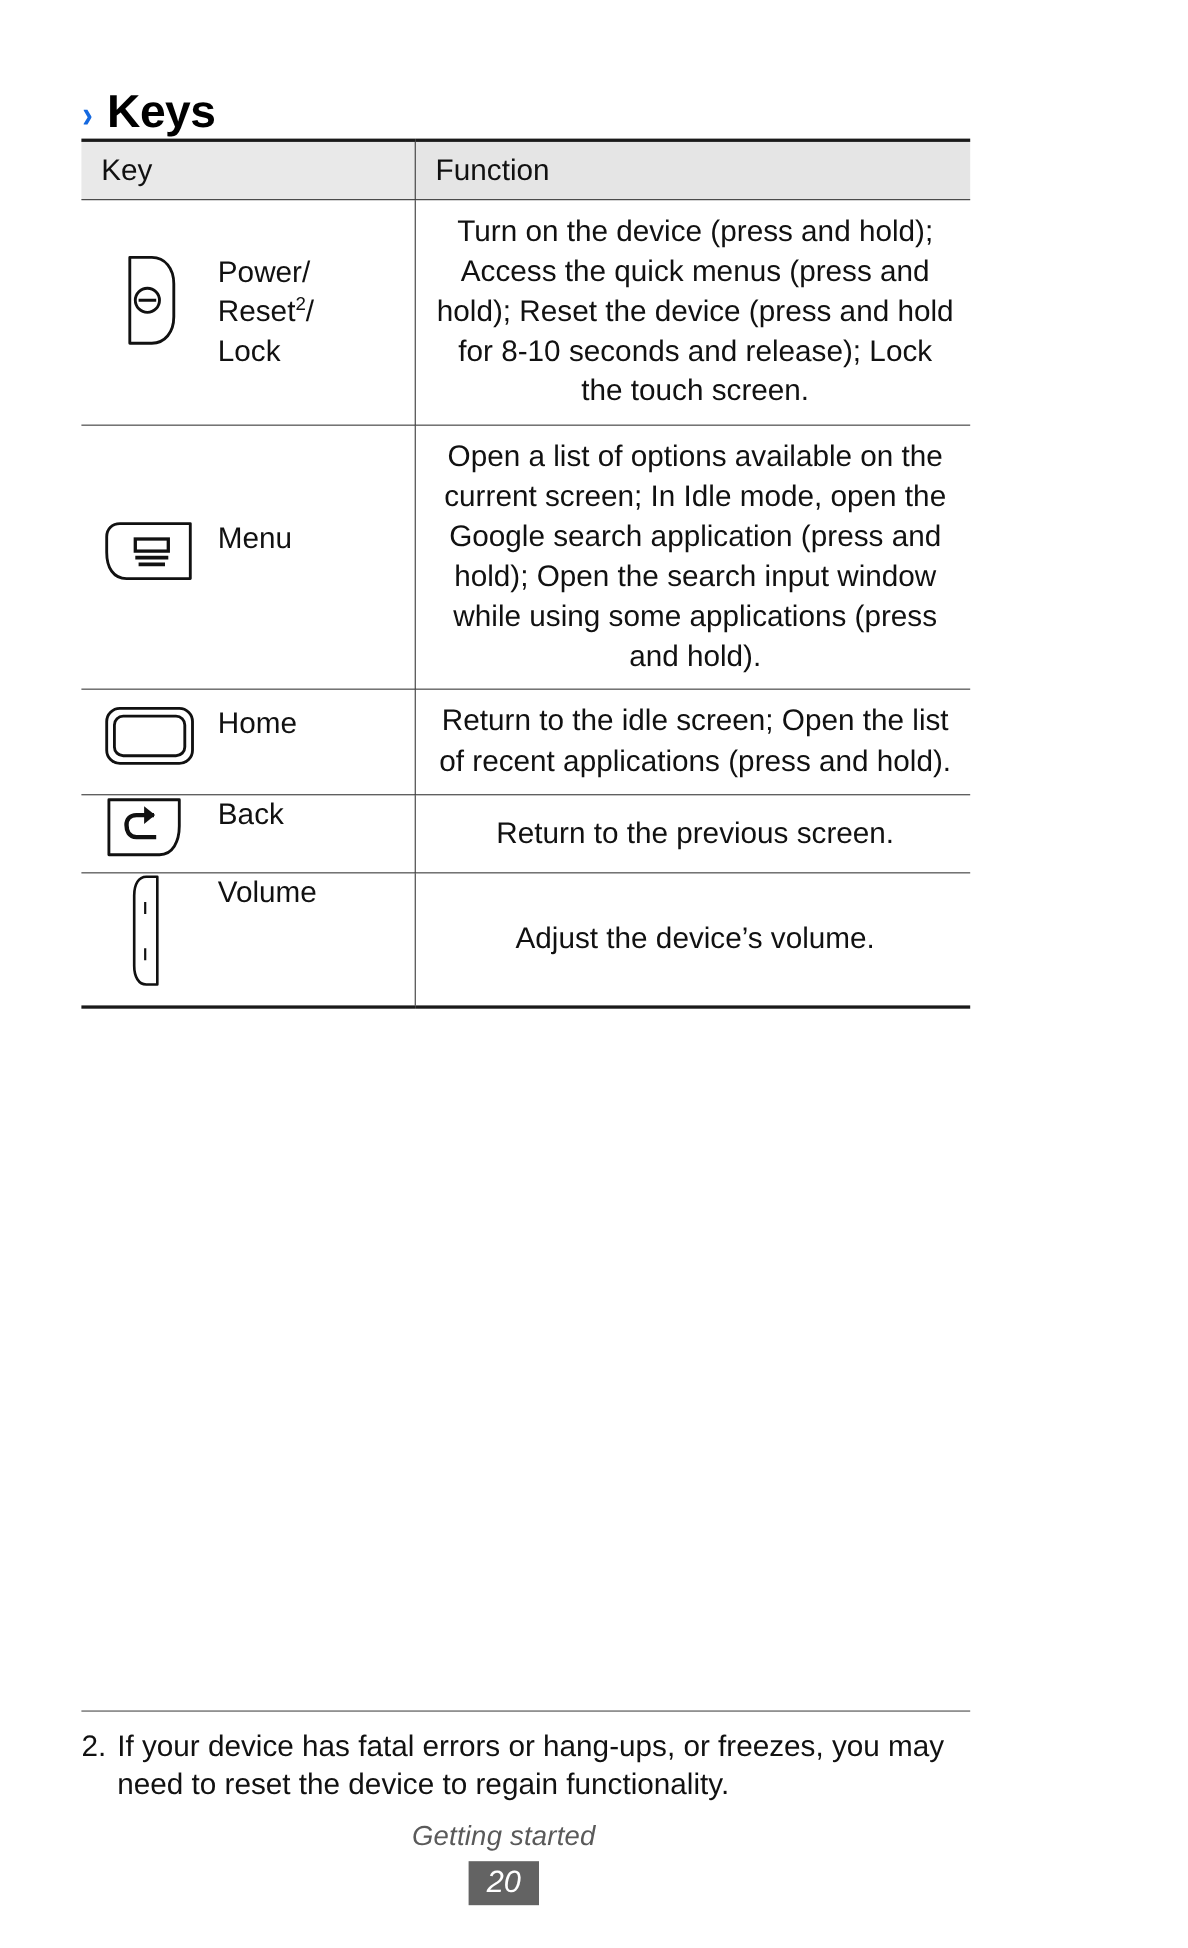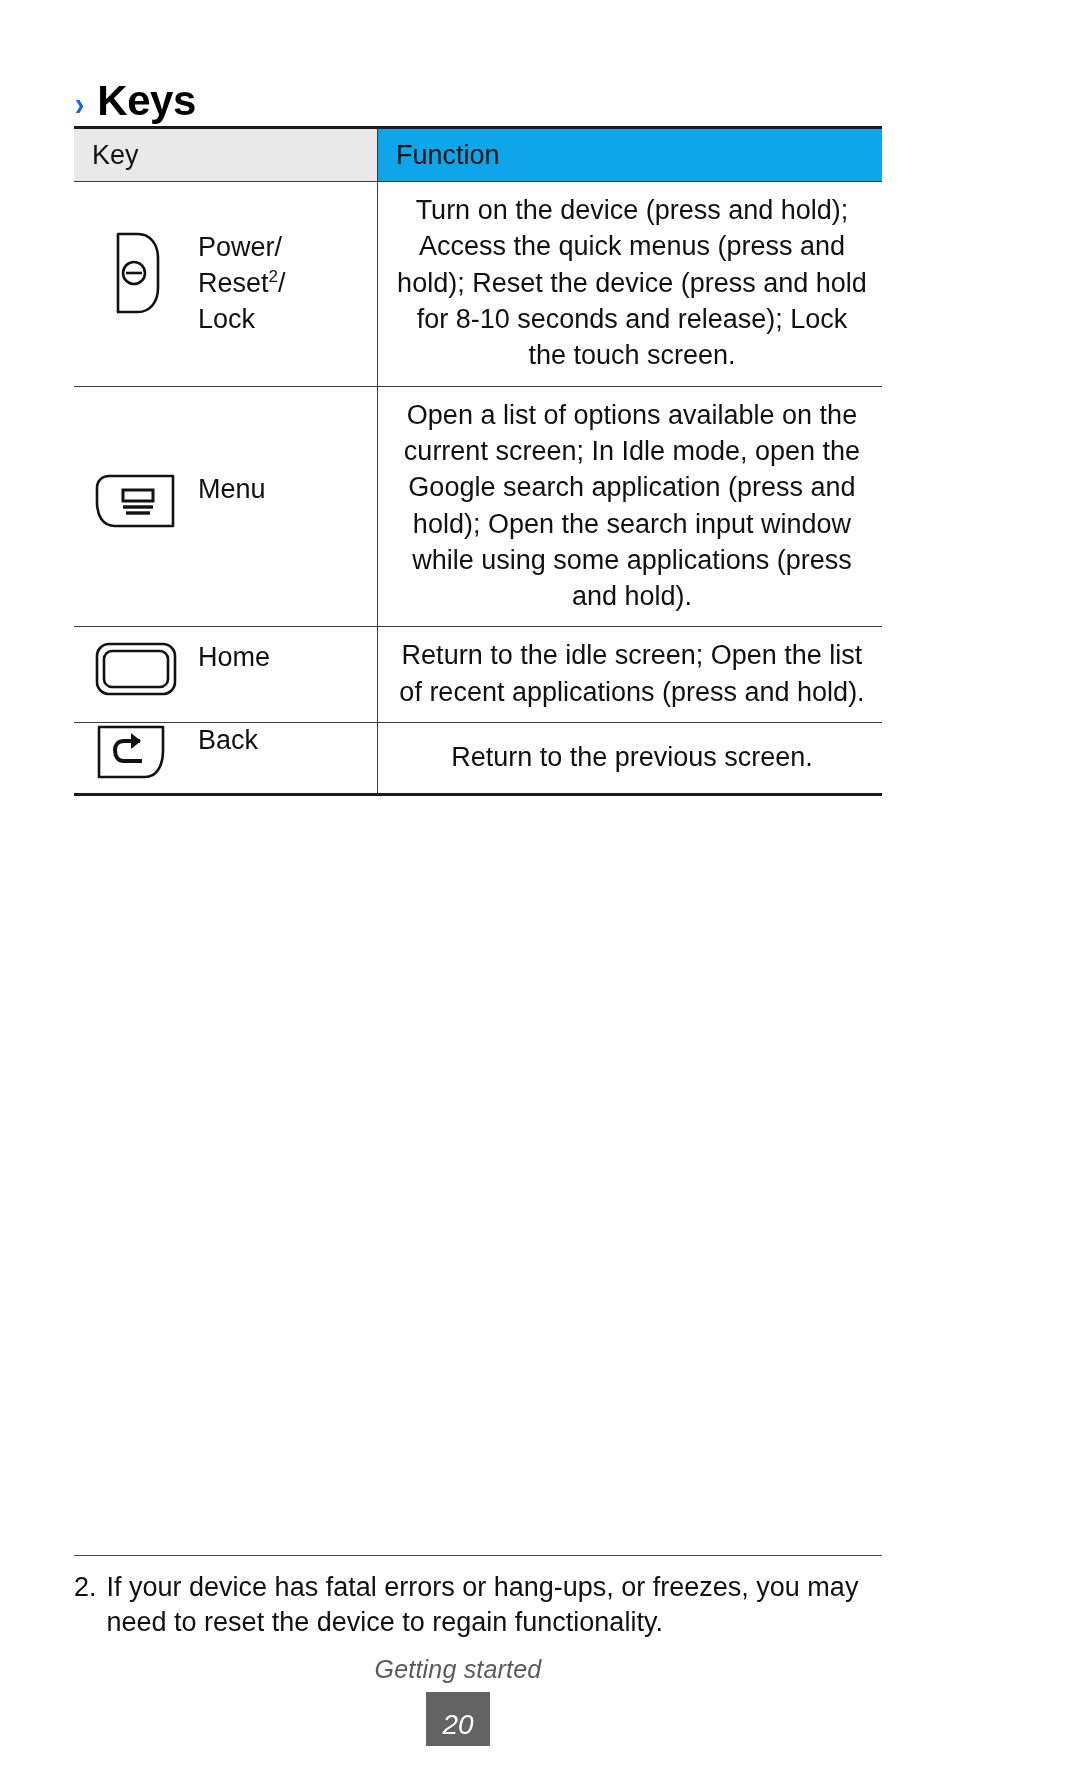--- a/index.html
+++ b/index.html
@@ -71,21 +71,21 @@
     text-align: left;
     color: #111;
   }
   .hdr-key {
     background: #e9e9e9;
     padding-left: 18px !important;
     width: 285px;
     border-right: 1px solid #3a3a3a;
   }
   .hdr-func {
-    background: #0ea5e9;
+    background: #e5e5e5;
     padding-left: 18px !important;
   }
 
   .body-row > td {
     border-bottom: 1px solid #3a3a3a;
   }
   .body-row:last-child > td {
     border-bottom: 3px solid #1a1a1a;
   }
   .cell-key {
@@ -162,21 +162,21 @@
     color: #5a5a5a;
     letter-spacing: 0.2px;
   }
   .footer-pagenum {
     display: inline-block;
     margin-top: 8px;
     background: #636363;
     color: #ffffff;
     font-style: italic;
     font-size: 28px;
-    padding: 17px 16px 5px 16px;
+    padding: 3px 16px 5px 16px;
     line-height: 1.15;
   }
 </style>
 </head>
 <body>
 
 <div class="page">
 
   <div class="heading">
     <span class="heading-chevron">›</span>
@@ -253,20 +253,35 @@
                 <path d="M49 38 H31 C24 38 22 32 22 27 C22 22 25 18 31 18 H47" fill="none" stroke="#111" stroke-width="4" stroke-linecap="butt"></path>
                 <path d="M38 10 L48 18 L38 26 Z" fill="#111"></path>
               </svg>
             </div>
             <div class="key-label">Back</div>
           </div>
         </td>
         <td class="cell-func">Return to the previous screen.</td>
       </tr>
 
+      <tr class="body-row">
+        <td class="cell-key">
+          <div class="key-inner" style="min-height:120px;">
+            <div class="key-icon-box">
+              <svg class="ico" width="34" height="104" viewBox="0 0 34 104" aria-hidden="true">
+                <path d="M24 3 H14 C7 3 3 10 3 20 V84 C3 94 7 101 14 101 H24 Z" fill="none" stroke="#111" stroke-width="2.4" stroke-linejoin="round"></path>
+                <line x1="13" y1="26" x2="13" y2="37" stroke="#111" stroke-width="2"></line>
+                <line x1="13" y1="68" x2="13" y2="79" stroke="#111" stroke-width="2"></line>
+              </svg>
+            </div>
+            <div class="key-label">Volume</div>
+          </div>
+        </td>
+        <td class="cell-func">Adjust the device’s volume.</td>
+      </tr>
 
     </tbody>
   </table>
 
   <div class="footnote-rule"></div>
   <div class="footnote">
     <span class="footnote-num">2.</span>
     <span class="footnote-text">If your device has fatal errors or hang-ups, or freezes, you may need to reset the device to regain functionality.</span>
   </div>
 

